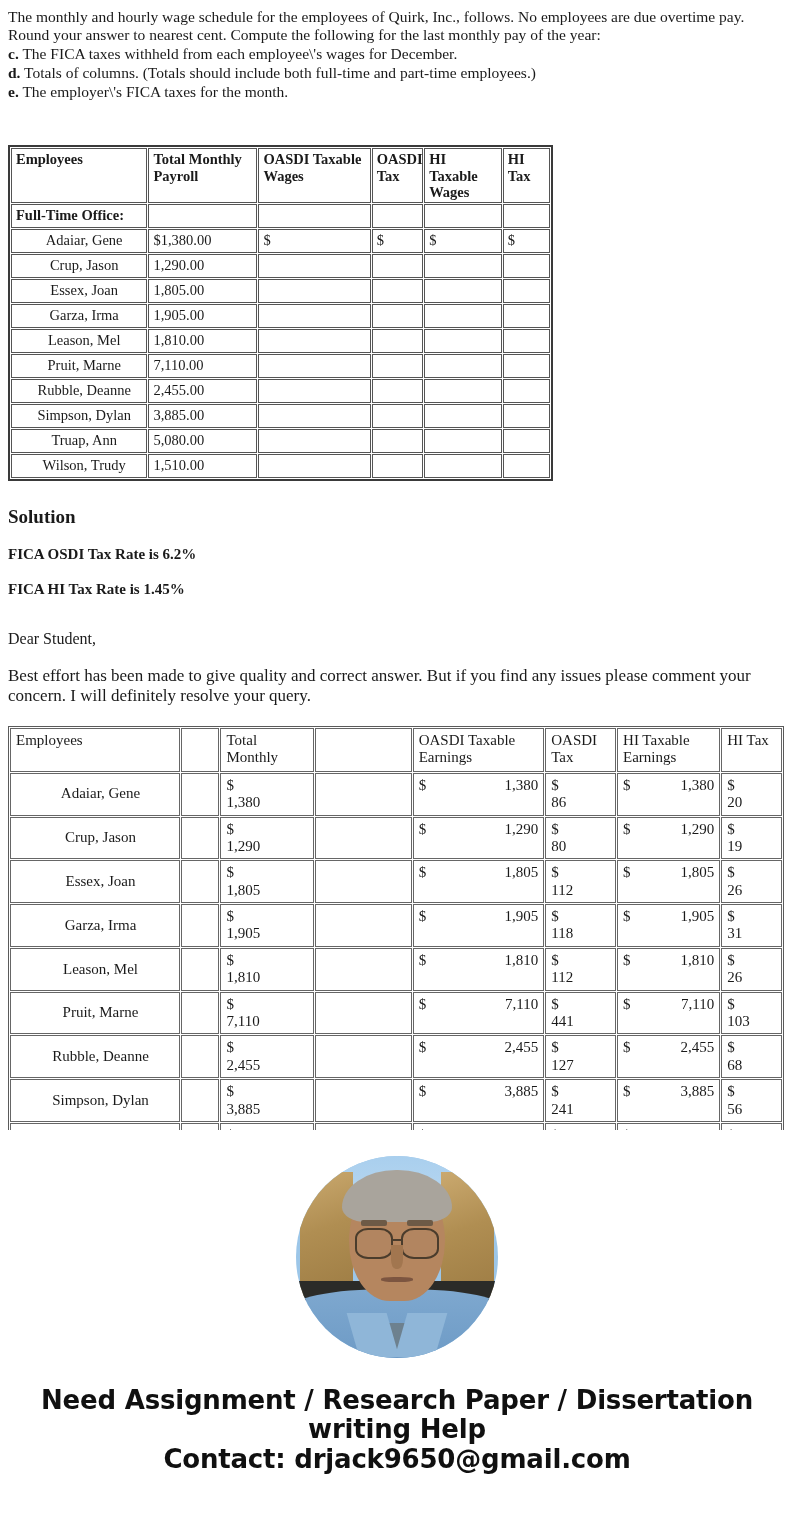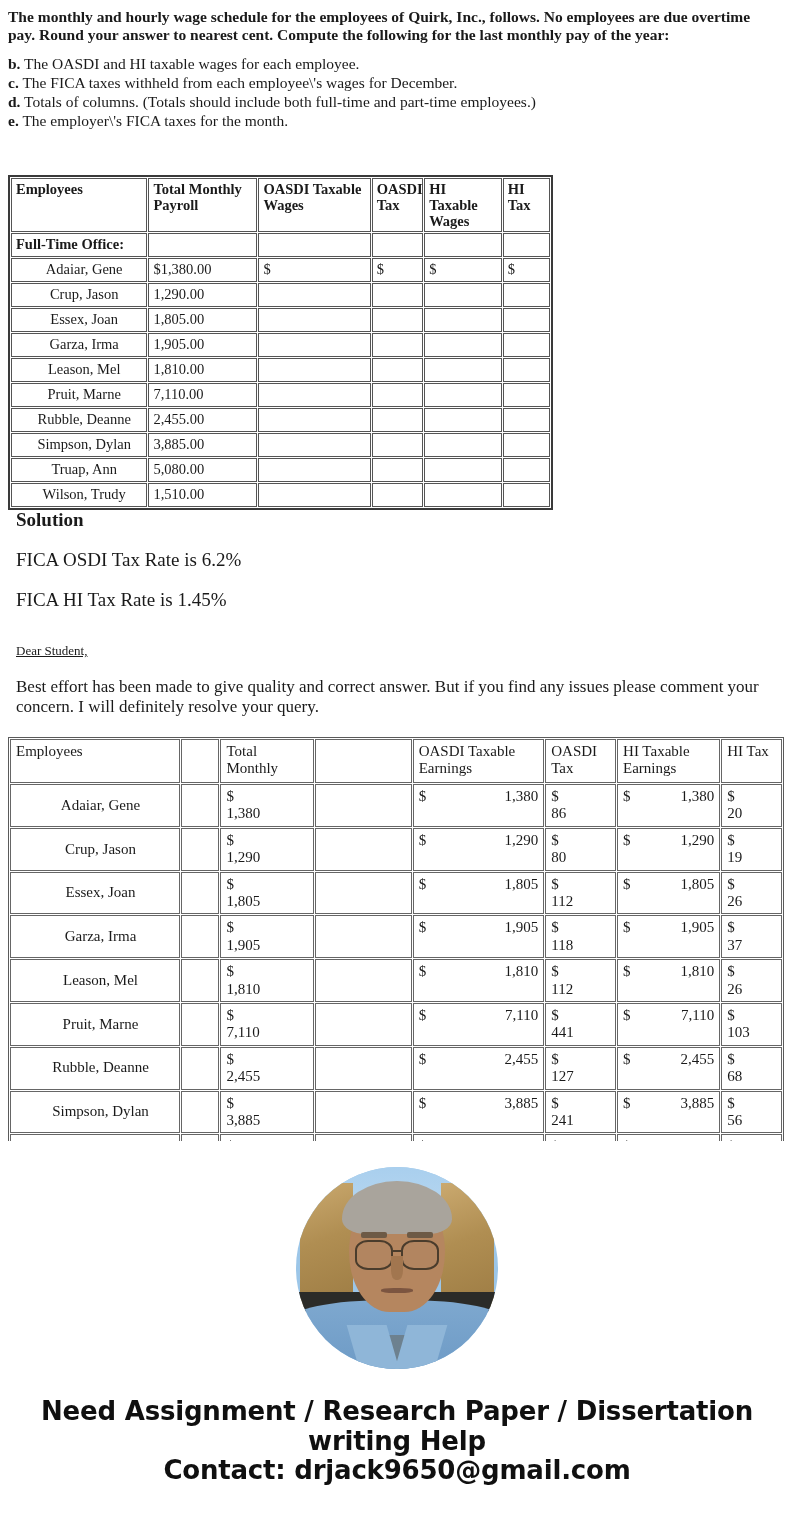--- a/index.html
+++ b/index.html
@@ -24,22 +24,21 @@
   
   .intro {
     padding: 8px 18px 0 8px;
     font-size: 15.5px;
     line-height: 1.18;
   }
   .intro p {
     margin: 0 0 0 0;
   }
   .intro .lead {
-    margin-bottom: 10px;
-    font-weight: bold;
+    margin-bottom: 0;
   }
   .task-list {
     margin: 0;
     padding: 0;
     list-style: none;
     font-size: 15.5px;
     line-height: 1.18;
   }
   .task-list li {
     margin: 0 0 1px 0;
@@ -86,38 +85,38 @@
     text-align: center;
     padding-left: 14px;
     white-space: nowrap;
   }
   table.t1 td.section {
     font-weight: bold;
   }
 
   
   .solution {
-    padding: 0 16px;
+    padding: 0 8px;
+    margin-top: 26px;
   }
   .solution h2 {
     font-size: 19px;
     font-weight: bold;
     margin: 0 0 18px 0;
     line-height: 1.1;
   }
   .solution .rate {
-    font-size: 19px;
-    font-weight: normal;
+    font-size: 15px;
+    font-weight: bold;
     margin: 0 0 18px 0;
   }
   .solution .gap { height: 14px; }
   .solution .salutation {
-    font-size: 13px;
+    font-size: 16px;
     margin: 0 0 18px 0;
-    text-decoration: underline;
   }
   .solution .note {
     font-size: 17px;
     line-height: 1.17;
     margin: 0;
     padding-right: 14px;
   }
 
   
   .t2-wrap {
@@ -279,21 +278,20 @@
   .footer .l3 { display: block; }
 </style>
 </head>
 <body>
 
 <div class="page">
 
   <section class="intro">
     <p class="lead">The monthly and hourly wage schedule for the employees of Quirk, Inc., follows. No employees are due overtime pay. Round your answer to nearest cent. Compute the following for the last monthly pay of the year:</p>
     <ul class="task-list" id="task-list">
-        <li><span class="lbl">b.</span> <span>The OASDI and HI taxable wages for each employee.</span></li>
         <li><span class="lbl">c.</span> <span>The FICA taxes withheld from each employee\'s wages for December.</span></li>
         <li><span class="lbl">d.</span> <span>Totals of columns. (Totals should include both full-time and part-time employees.)</span></li>
         <li><span class="lbl">e.</span> <span>The employer\'s FICA taxes for the month.</span></li>
       </ul>
   </section>
 
   <div class="t1-wrap">
     <table class="t1">
       <colgroup>
         <col class="c-name">
@@ -569,21 +567,21 @@
             </td>
             <td>
               <span class="money">
                 <span class="sym">$</span>
                 <span class="amt">1,905</span>
               </span>
             </td>
             <td>
               <span class="money money-stack">
                 <span class="sym">$</span>
-                <span class="amt">37</span>
+                <span class="amt">31</span>
               </span>
             </td>
           </tr>
           <tr>
             <td class="emp2">Leason, Mel</td>
             <td></td>
             <td>
               <span class="money money-stack">
                 <span class="sym">$</span>
                 <span class="amt">1,810</span>

